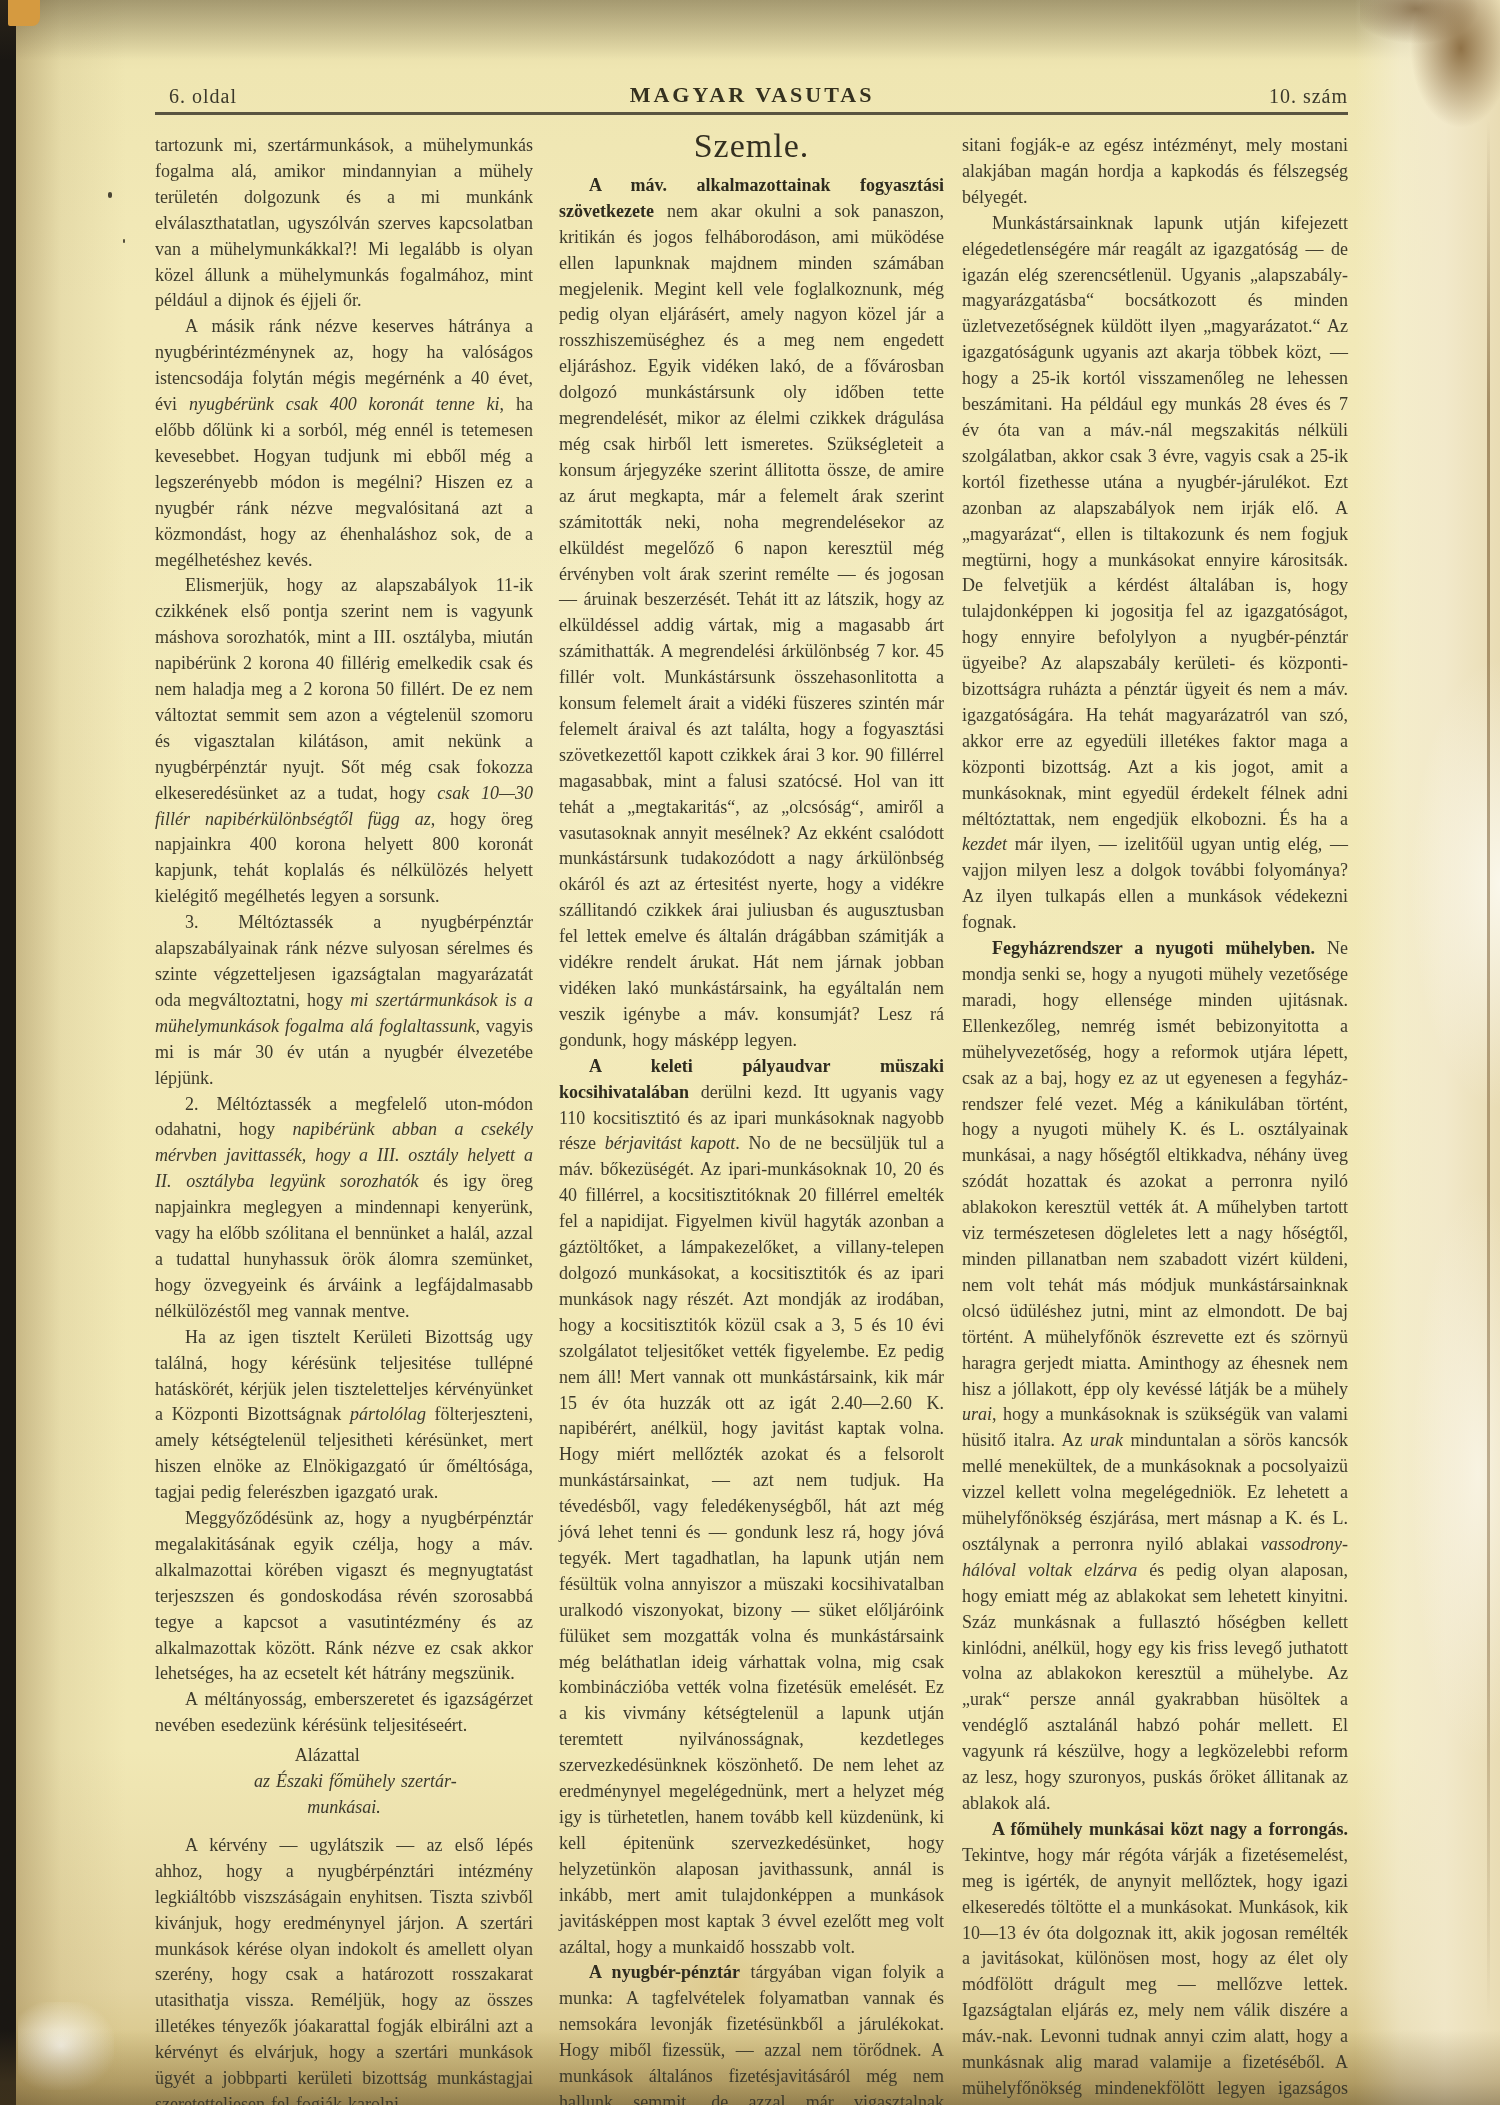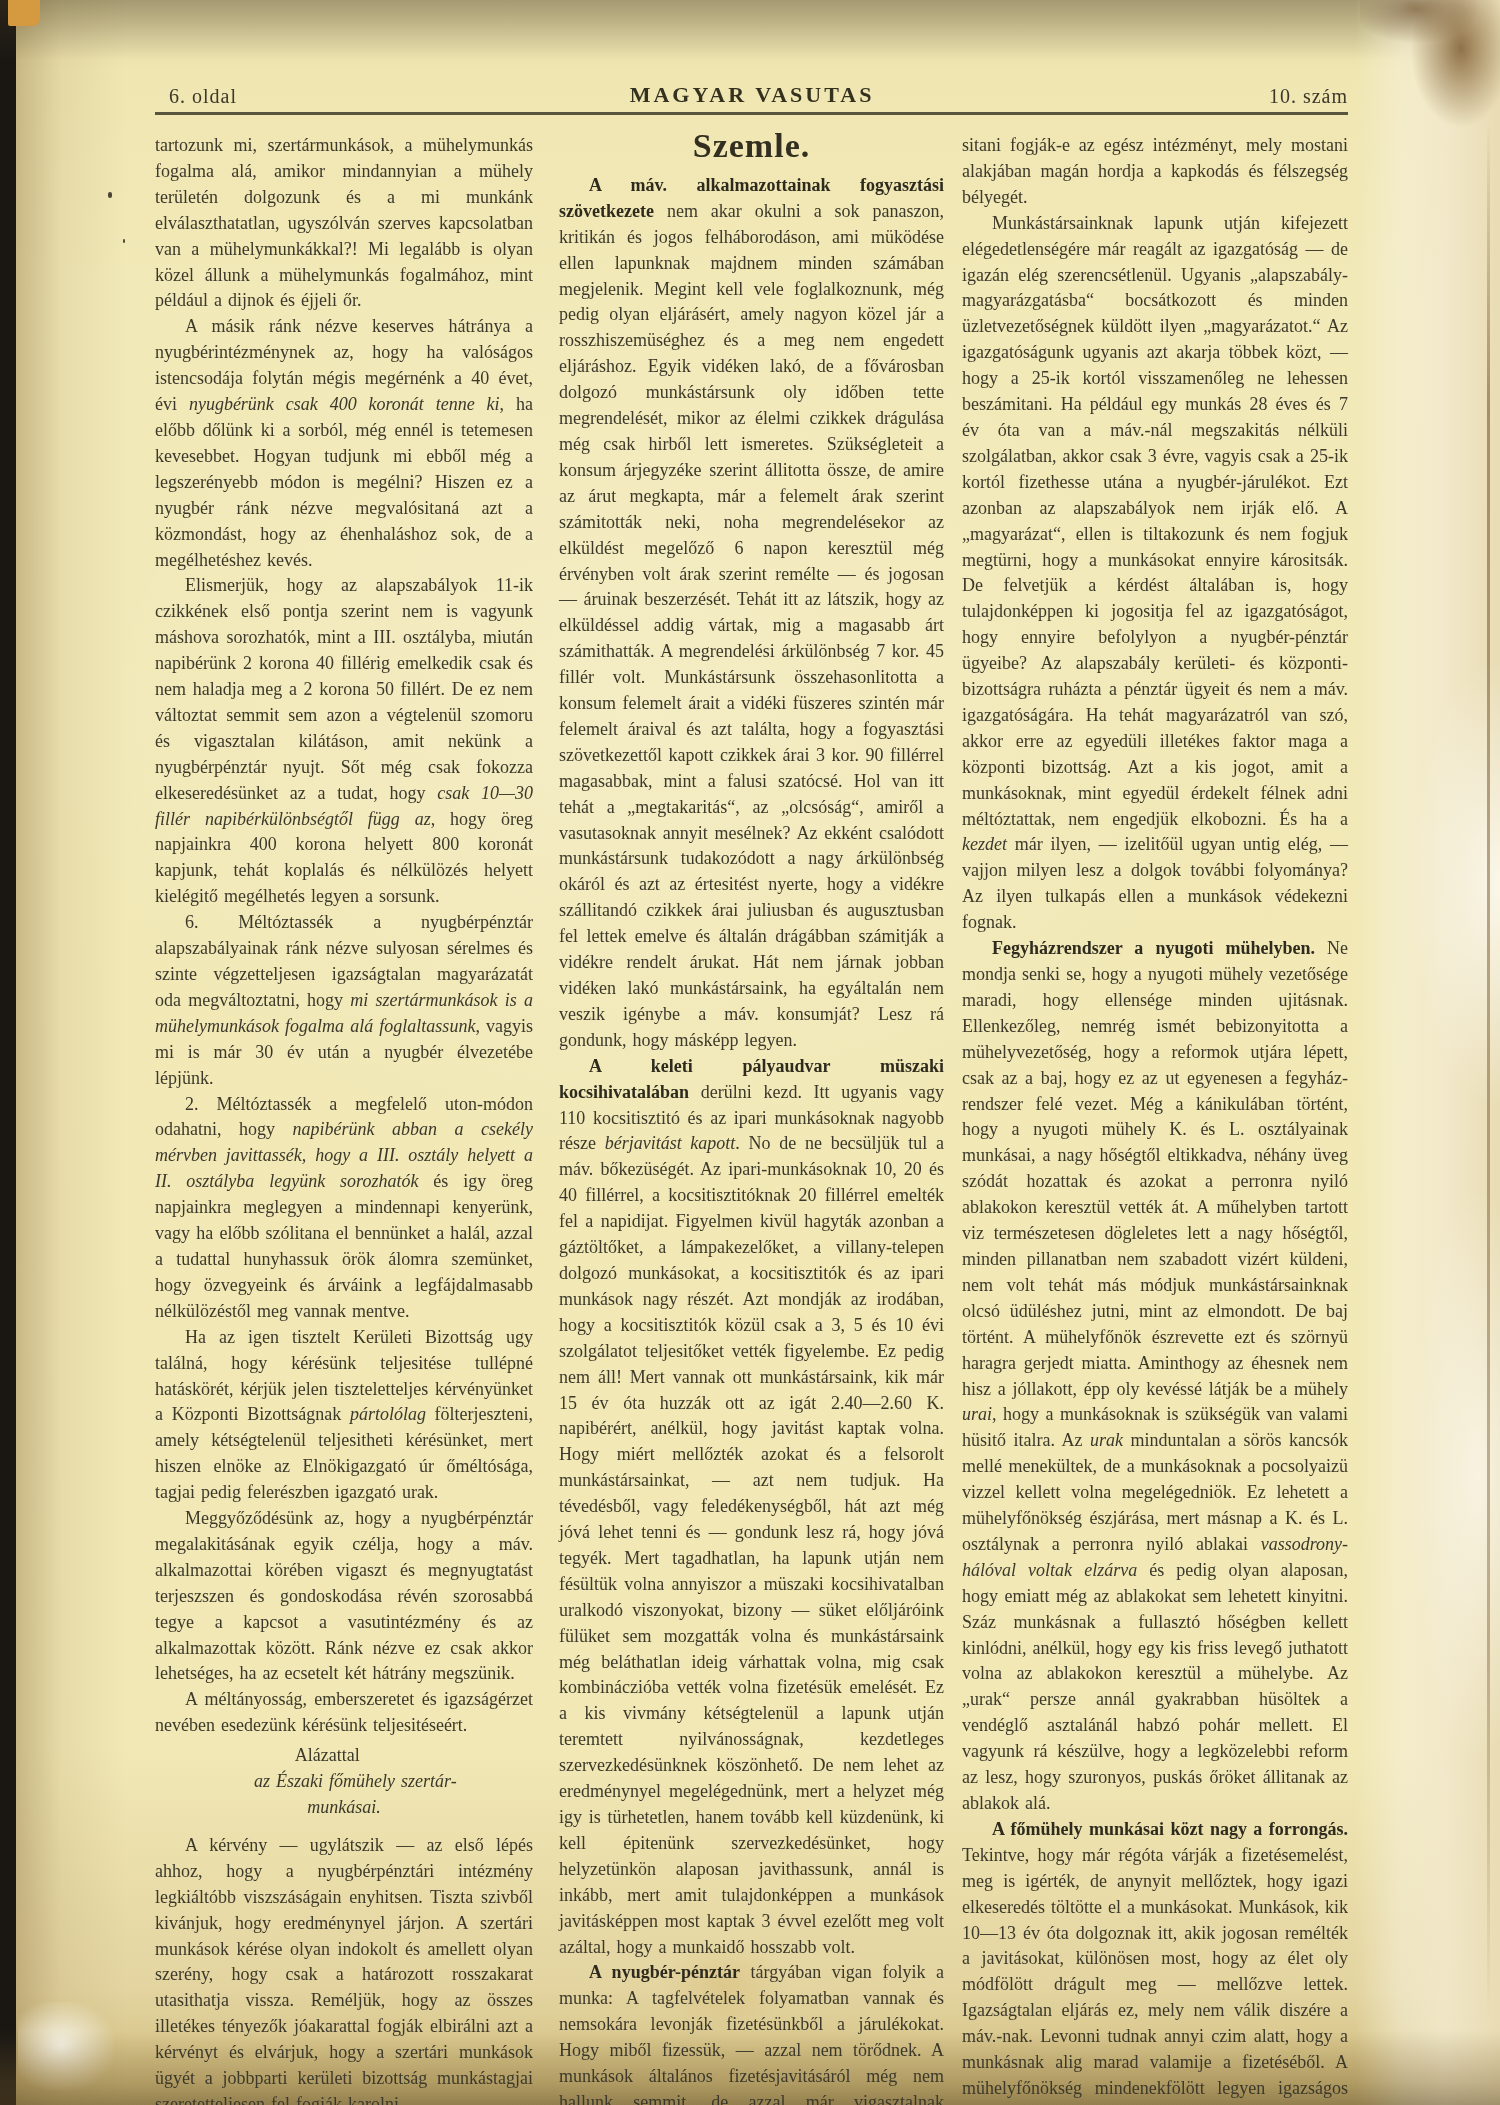--- a/index.html
+++ b/index.html
@@ -45,21 +45,21 @@
   .rule{height:3px;background:#3e3a2c;opacity:0.85;}
   .cols{display:flex;margin-top:18px;}
   .col{font-size:18px;line-height:25.9px;text-align:justify;word-spacing:1.5px;}
   .col-0{width:378px;margin-right:26px;}
   .col-1{width:385px;margin-right:18px;}
   .col-2{width:386px;}
   p.para{margin:0;}
   p.ind{text-indent:30px;}
   .i{font-style:italic;}
   .b{font-weight:bold;color:#2e2b1e;}
-  .szemle{font-size:34px;font-weight:bold;text-align:center;letter-spacing:1px;
+  .szemle{font-size:34px;font-weight:normal;text-align:center;letter-spacing:1px;
     margin:0 0 14px 0;color:#332f20;}
   .sig{margin:4px 0 12px 0;}
   .sig-l0{padding-left:37%;}
   .sig-l1{font-style:italic;text-align:center;padding-left:6%;}
   .sig-l2{font-style:italic;text-align:center;}
 </style>
 </head>
 <body>
 
 <div class="canvas">
@@ -81,21 +81,21 @@
       <span class="pg">6. oldal</span>
       <span class="ttl">MAGYAR VASUTAS</span>
       <span class="iss">10. szám</span>
     </div>
     <div class="rule"></div>
     <div class="cols">
       <div class="col col-0">
           <p class="para"><span>tartozunk mi, szertármunkások, a mühelymunkás fogalma alá, amikor mindannyian a mühely területén dolgozunk és a mi munkánk elválaszthatatlan, ugyszólván szerves kapcsolatban van a mühelymunkákkal?! Mi legalább is olyan közel állunk a mühelymunkás fogalmához, mint például a dijnok és éjjeli őr.</span></p>
           <p class="para ind"><span>A másik ránk nézve keserves hátránya a nyugbérintézménynek az, hogy ha valóságos istencsodája folytán mégis megérnénk a 40 évet, évi </span><span class="i">nyugbérünk csak 400 koronát tenne ki</span><span>, ha előbb dőlünk ki a sorból, még ennél is tetemesen kevesebbet. Hogyan tudjunk mi ebből még a legszerényebb módon is megélni? Hiszen ez a nyugbér ránk nézve megvalósitaná azt a közmondást, hogy az éhenhaláshoz sok, de a megélhetéshez kevés.</span></p>
           <p class="para ind"><span>Elismerjük, hogy az alapszabályok 11-ik czikkének első pontja szerint nem is vagyunk máshova sorozhatók, mint a III. osztályba, miután napibérünk 2 korona 40 fillérig emelkedik csak és nem haladja meg a 2 korona 50 fillért. De ez nem változtat semmit sem azon a végtelenül szomoru és vigasztalan kilátáson, amit nekünk a nyugbérpénztár nyujt. Sőt még csak fokozza elkeseredésünket az a tudat, hogy </span><span class="i">csak 10—30 fillér napibérkülönbségtől függ az</span><span>, hogy öreg napjainkra 400 korona helyett 800 koronát kapjunk, tehát koplalás és nélkülözés helyett kielégitő megélhetés legyen a sorsunk.</span></p>
-          <p class="para ind"><span>6. Méltóztassék a nyugbérpénztár alapszabályainak ránk nézve sulyosan sérelmes és szinte végzetteljesen igazságtalan magyarázatát oda megváltoztatni, hogy </span><span class="i">mi szertármunkások is a mühelymunkások fogalma alá foglaltassunk</span><span>, vagyis mi is már 30 év után a nyugbér élvezetébe lépjünk.</span></p>
+          <p class="para ind"><span>3. Méltóztassék a nyugbérpénztár alapszabályainak ránk nézve sulyosan sérelmes és szinte végzetteljesen igazságtalan magyarázatát oda megváltoztatni, hogy </span><span class="i">mi szertármunkások is a mühelymunkások fogalma alá foglaltassunk</span><span>, vagyis mi is már 30 év után a nyugbér élvezetébe lépjünk.</span></p>
           <p class="para ind"><span>2. Méltóztassék a megfelelő uton-módon odahatni, hogy </span><span class="i">napibérünk abban a csekély mérvben javittassék, hogy a III. osztály helyett a II. osztályba legyünk sorozhatók</span><span> és igy öreg napjainkra meglegyen a mindennapi kenyerünk, vagy ha előbb szólitana el bennünket a halál, azzal a tudattal hunyhassuk örök álomra szemünket, hogy özvegyeink és árváink a legfájdalmasabb nélkülözéstől meg vannak mentve.</span></p>
           <p class="para ind"><span>Ha az igen tisztelt Kerületi Bizottság ugy találná, hogy kérésünk teljesitése tullépné hatáskörét, kérjük jelen tiszteletteljes kérvényünket a Központi Bizottságnak </span><span class="i">pártolólag</span><span> fölterjeszteni, amely kétségtelenül teljesitheti kérésünket, mert hiszen elnöke az Elnökigazgató úr őméltósága, tagjai pedig felerészben igazgató urak.</span></p>
           <p class="para ind"><span>Meggyőződésünk az, hogy a nyugbérpénztár megalakitásának egyik czélja, hogy a máv. alkalmazottai körében vigaszt és megnyugtatást terjeszszen és gondoskodása révén szorosabbá tegye a kapcsot a vasutintézmény és az alkalmazottak között. Ránk nézve ez csak akkor lehetséges, ha az ecsetelt két hátrány megszünik.</span></p>
           <p class="para ind"><span>A méltányosság, emberszeretet és igazságérzet nevében esedezünk kérésünk teljesitéseért.</span></p>
           <div class="sig">
             <div class="sig-l0">Alázattal</div>
             <div class="sig-l1">az Északi főmühely szertár-</div>
             <div class="sig-l2">munkásai.</div>
           </div>
           <p class="para ind"><span>A kérvény — ugylátszik — az első lépés ahhoz, hogy a nyugbérpénztári intézmény legkiáltóbb viszszáságain enyhitsen. Tiszta szivből kivánjuk, hogy eredménynyel járjon. A szertári munkások kérése olyan indokolt és amellett olyan szerény, hogy csak a határozott rosszakarat utasithatja vissza. Reméljük, hogy az összes illetékes tényezők jóakarattal fogják elbirálni azt a kérvényt és elvárjuk, hogy a szertári munkások ügyét a jobbparti kerületi bizottság munkástagjai szeretetteljesen fel fogják karolni.</span></p>

